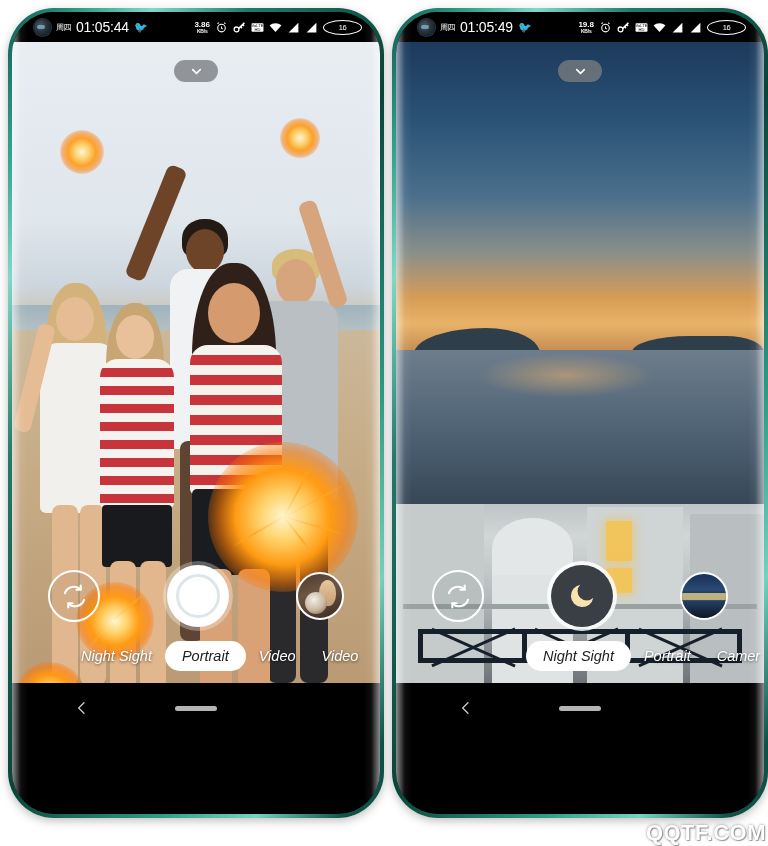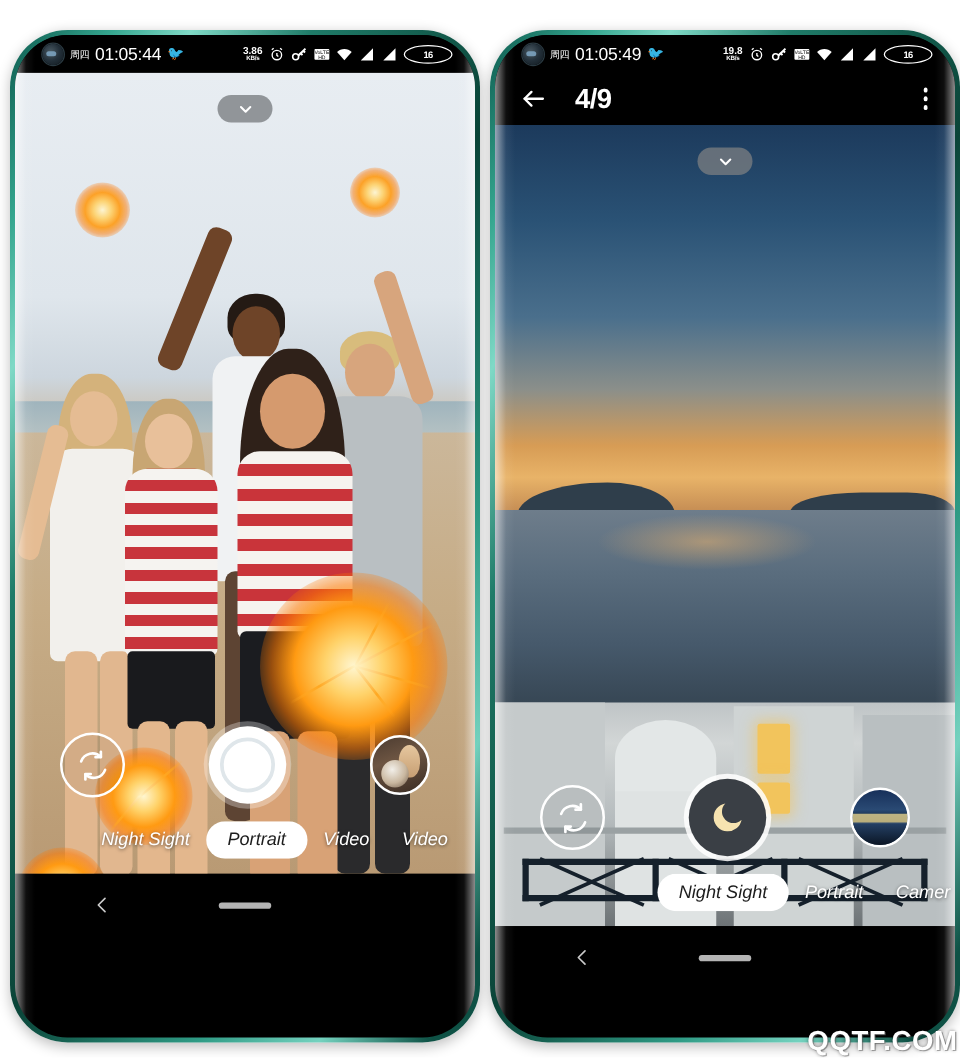--- a/index.html
+++ b/index.html
@@ -12,21 +12,21 @@
     overflow: hidden;
     position: relative;
   }
 
   .stage {
     position: absolute;
     inset: 0;
     display: flex;
     justify-content: space-between;
     align-items: flex-start;
-    padding: 24px 0 0 8px;
+    padding: 8px 0 0 8px;
   }
 
   
   .phone {
     position: relative;
     width: 376px;
     height: 810px;
     border-radius: 46px;
     background: linear-gradient(118deg,#0d5a4e 0%, #34a58e 10%, #7fd9c6 18%, #1f7b68 30%,
                                 #0a4438 52%, #2f9b85 72%, #74d2bf 84%, #0e5145 95%);
@@ -80,21 +80,21 @@
 
   .sb-right { display: flex; align-items: center; gap: 5px; }
   .net-speed { display:flex; flex-direction:column; align-items:center; line-height:1; }
   .net-speed .v { font-size: 8px; font-weight: 700; }
   .net-speed .u { font-size: 5px; font-weight: 700; letter-spacing:-.2px;}
   .ic { width: 13px; height: 13px; display:block; }
   .ic svg { display:block; width:100%; height:100%; }
   .batt {
     width: 39px; height: 15px; border-radius: 50%;
     border: 1.4px solid #fff; display:flex; align-items:center; justify-content:center;
-    font-size: 7.5px; font-weight: 700; letter-spacing:-.4px;
+    font-size: 7.5px; font-weight: 400; letter-spacing:-.4px;
   }
 
   
   .appbar {
     position: relative;
     height: 42px;
     background: #000;
     display: flex;
     align-items: center;
     padding: 0 18px 0 20px;
@@ -486,35 +486,20 @@
           </span>
           <span class="ic">
             <svg viewBox="0 0 24 24" fill="#fff">
                 <path d="M21 3v18H3z"></path>
               </svg>
           </span>
           <span class="batt">16</span>
         </div>
       </div>
 
-      <div class="appbar">
-        <span class="back-arrow">
-          <svg viewBox="0 0 24 24" fill="none" stroke="#fff" stroke-width="2" stroke-linecap="round" stroke-linejoin="round">
-              <path d="M20 12H4"></path>
-              <path d="M10 6 4 12l6 6"></path>
-            </svg>
-        </span>
-        <span class="appbar-title">4/9</span>
-        <span class="appbar-spacer"></span>
-        <span class="kebab">
-            <i></i>
-            <i></i>
-            <i></i>
-          </span>
-      </div>
 
       <div class="viewfinder">
         <div class="scene-b">
           <div class="island i1"></div>
           <div class="island i2"></div>
           <div class="sea-b"></div>
           <div class="sea-glow"></div>
 
           <div class="terrace">
             <div class="wall" style="left:0;top:0;width:24%;height:100%;background:#c5cacb;"></div>

